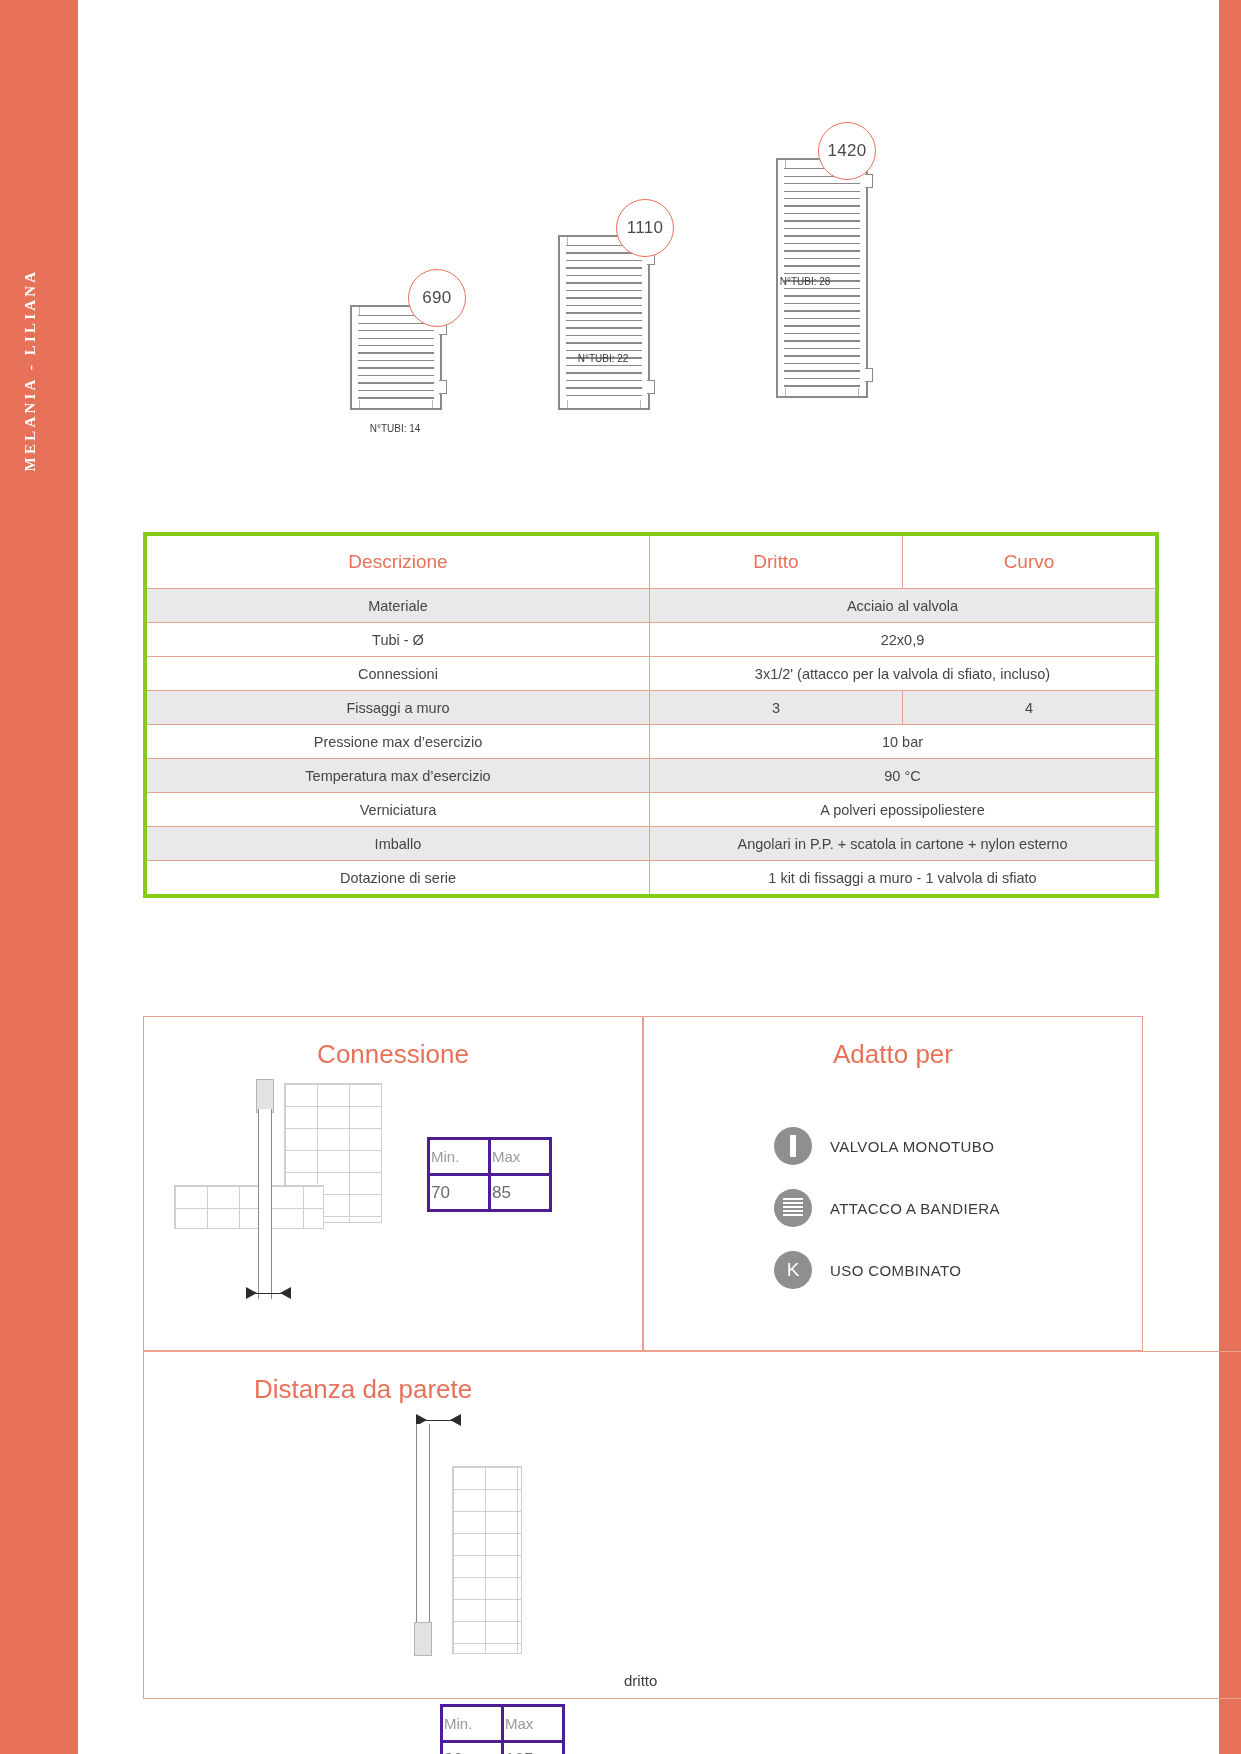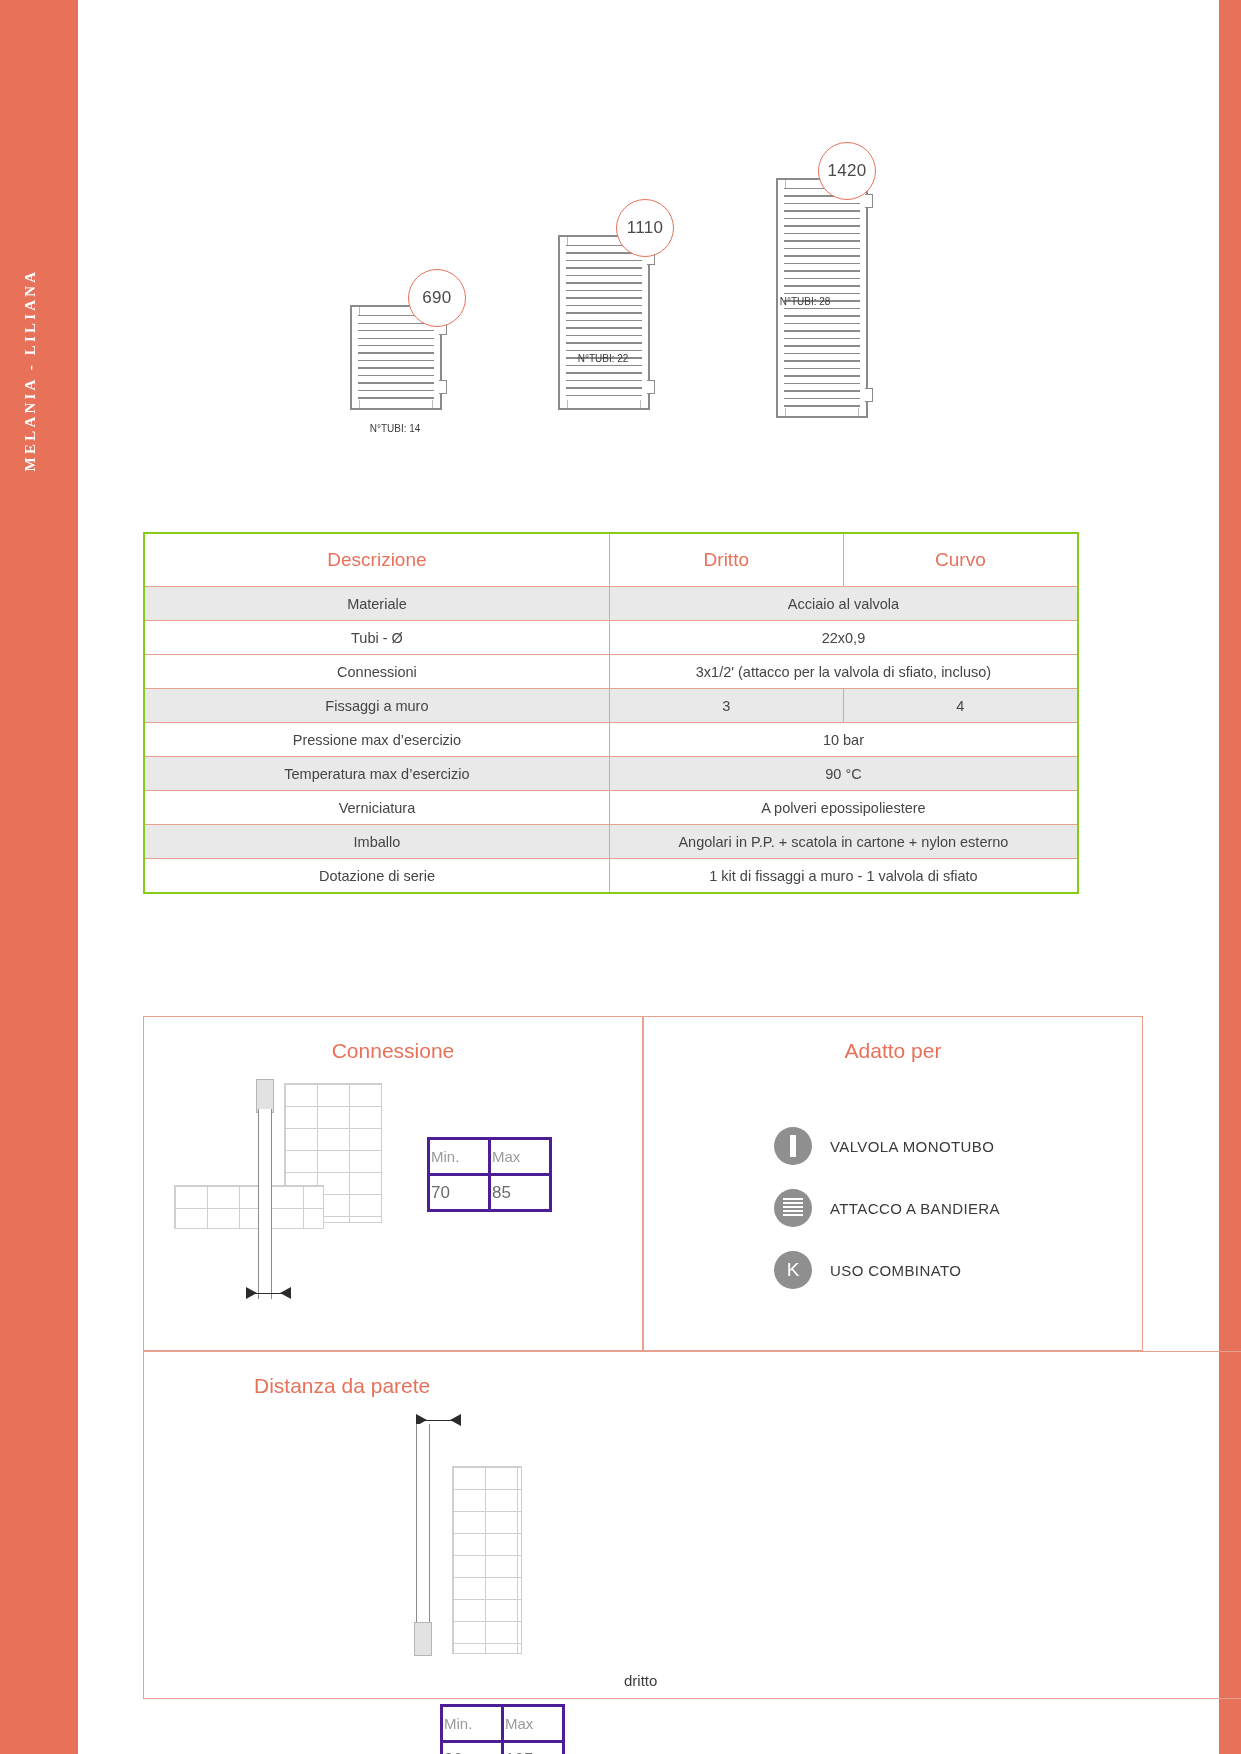--- a/index.html
+++ b/index.html
@@ -26,30 +26,30 @@
   .rad .sidepipe-r{position:absolute;right:2px;top:0;bottom:0;width:5px;background:#ffffff;border-left:1px solid #b9b9b9;}
   .rad .foot-t{position:absolute;right:-7px;top:14px;width:7px;height:12px;border:1px solid #8a8a8a;border-left:none;background:#fff;}
   .rad .foot-b{position:absolute;right:-7px;bottom:14px;width:7px;height:12px;border:1px solid #8a8a8a;border-left:none;background:#fff;}
   .bubble{
     position:absolute;border:1.6px solid #e8715a;border-radius:50%;
     background:#ffffff;color:#4a4a4a;display:flex;align-items:center;justify-content:center;
     font-size:17px;letter-spacing:.3px;
   }
   .tubes-label{position:absolute;font-size:10px;color:#3a3a3a;text-align:center;}
   
-  .spec-table{position:absolute;left:143px;top:532px;width:936px;border:2px solid #84cc16;border-collapse:collapse;}
+  .spec-table{position:absolute;left:143px;top:532px;width:1016px;border:4px solid #84cc16;border-collapse:collapse;}
   .spec-table td{border:1px solid #e8a08f;font-size:14.5px;color:#454545;padding:0;height:33px;text-align:center;vertical-align:middle;}
   .spec-table tr.head td{height:52px;color:#e8715a;font-size:19px;}
   .spec-table tr.alt td{background:#e9e9e9;}
   .col-desc{width:498px;}
   .col-dritto{width:250px;}
   .col-curvo{width:250px;}
   
   .panel{position:absolute;border:1px solid #e8a08f;box-sizing:border-box;}
-  .panel-title{color:#e8715a;font-size:21px;text-align:center;margin-top:22px;}
+  .panel-title{color:#e8715a;font-size:26px;text-align:center;margin-top:22px;}
   .panel-title.left-al{text-align:left;padding-left:110px;}
   
   .mini{border-collapse:collapse;}
   .mini td{border:3px solid #4c1d95;width:56px;height:31px;text-align:left;font-size:15px;color:#9a9a9a;}
   .mini td.val{color:#6b6b6b;font-size:17px;}
   
   .adatto-item{display:flex;align-items:center;margin-bottom:24px;}
   .circ{width:38px;height:38px;border-radius:50%;background:#8f8f8f;margin-right:18px;position:relative;overflow:hidden;}
   .circ .barI{position:absolute;left:16px;top:8px;width:6px;height:22px;background:#ffffff;}
   .circ .stripes{position:absolute;left:9px;top:9px;width:20px;height:20px;
@@ -96,21 +96,21 @@
       <div class="sidepipe-l"></div>
       <div class="sidepipe-r"></div>
       <div class="bars"></div>
       <div class="foot-t"></div>
       <div class="foot-b"></div>
     </div>
     <div class="bubble" style="left:58px;top:-36px;width:56px;height:56px;">1110</div>
     <div class="tubes-label" style="left:-30px;top:118px;width:150px;">N°TUBI: 22</div>
   </div>
 
-  <div class="fig" style="left:430px;bottom:52px;padding-left:16px;">
+  <div class="fig" style="left:430px;bottom:72px;padding-left:16px;">
     <div class="rad" style="width:92px;height:240px;">
       <div class="sidepipe-l"></div>
       <div class="sidepipe-r"></div>
       <div class="bars"></div>
       <div class="foot-t"></div>
       <div class="foot-b"></div>
     </div>
     <div class="bubble" style="left:58px;top:-36px;width:56px;height:56px;">1420</div>
     <div class="tubes-label" style="left:-30px;top:118px;width:150px;">N°TUBI: 28</div>
   </div>

